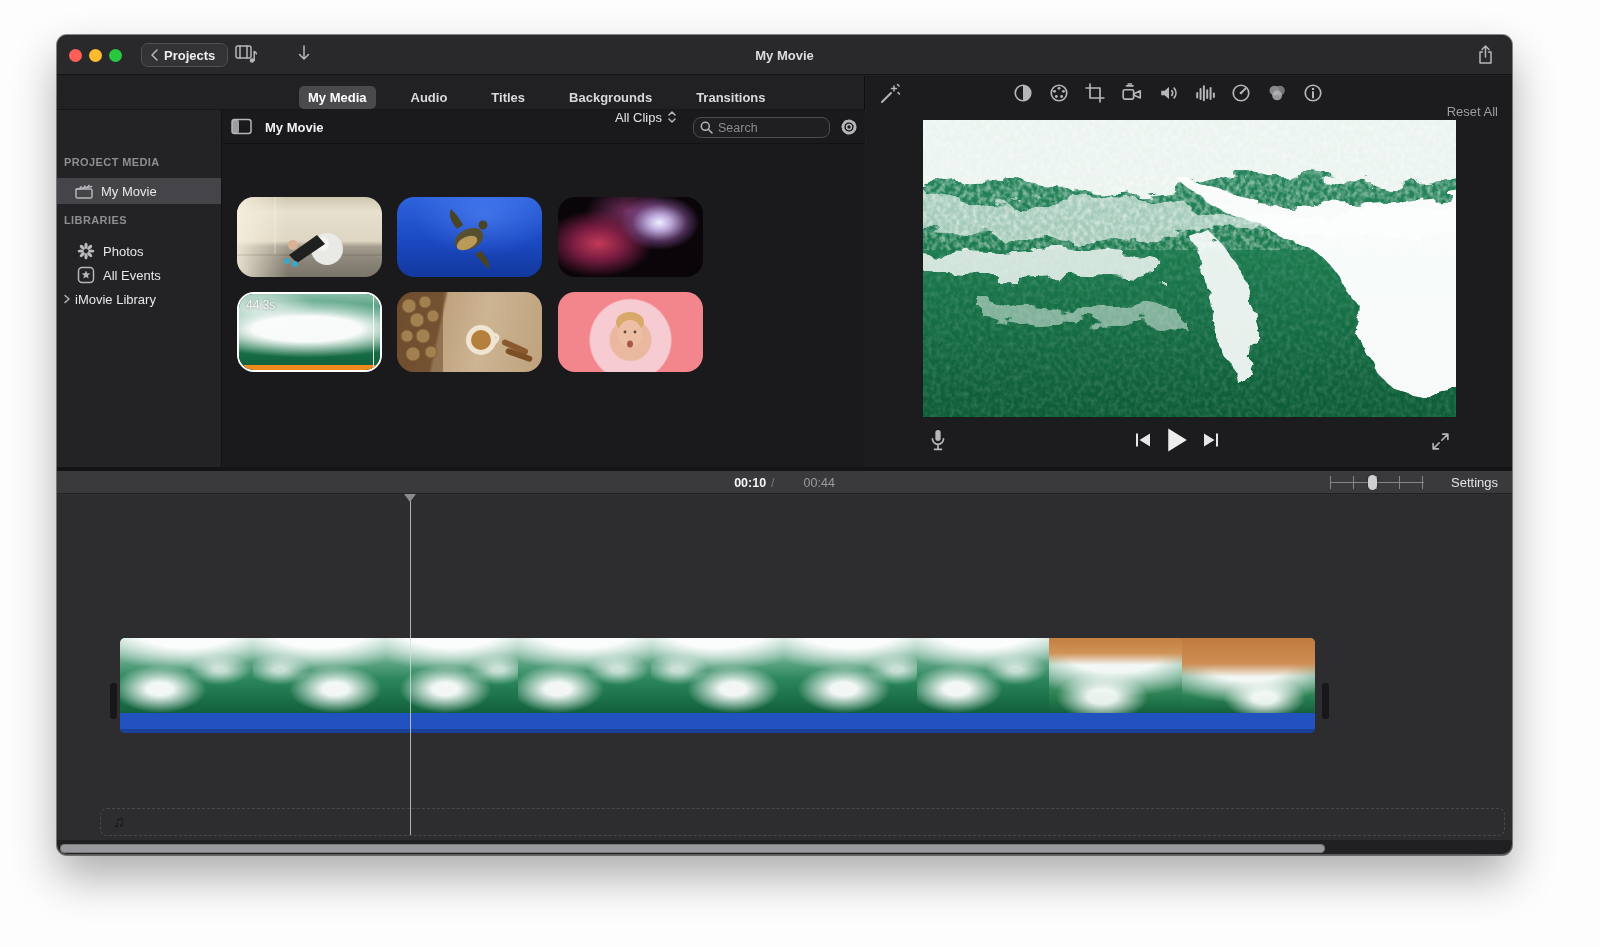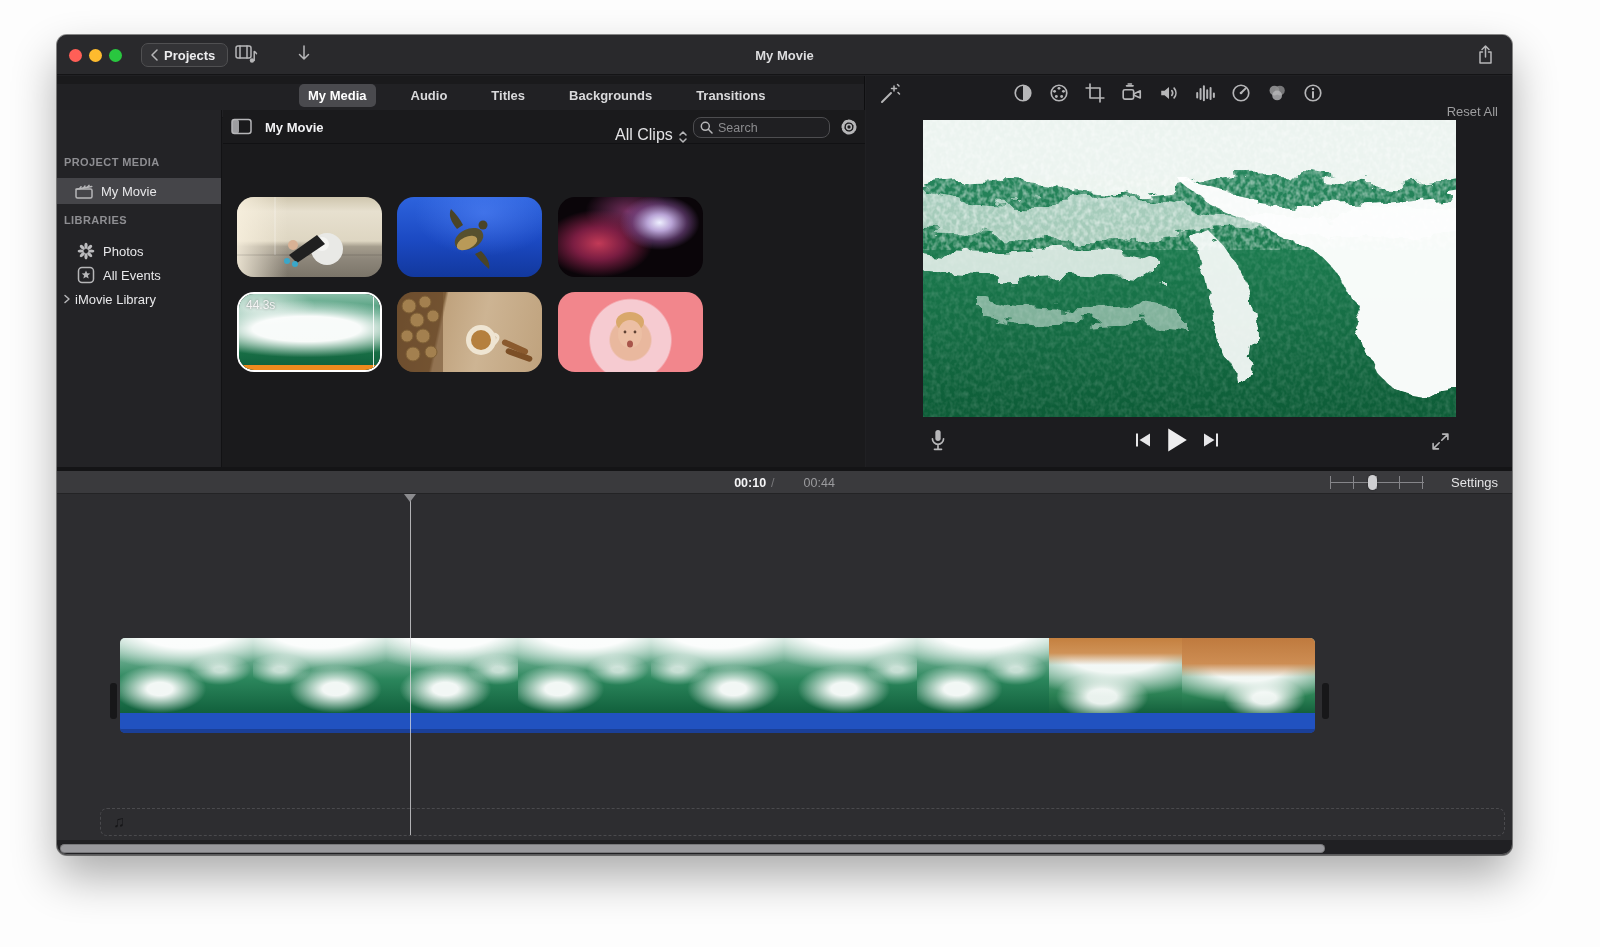--- a/index.html
+++ b/index.html
@@ -16,38 +16,38 @@
   .back-pill { position:absolute; left:84px; top:8px; height:24px; padding:0 12px 0 8px; display:flex; align-items:center; gap:5px;
     background:#333336; border:1px solid #505052; border-radius:7px; color:#ececee; font-size:13px; font-weight:700; }
   .tb-icon { position:absolute; top:9px; }
   .win-title { position:absolute; left:0; right:0; top:0; height:40px; display:flex; align-items:center; justify-content:center;
     color:#dddddf; font-size:13px; font-weight:700; pointer-events:none; }
   .share { position:absolute; right:18px; top:10px; }
 
   
   .content { position:absolute; left:0; top:41px; width:100%; height:391px; }
   .left-panel { position:absolute; left:0; top:0; width:808px; height:100%; background:#1a1a1c; border-right:1px solid #0e0e10; }
-  .tabstrip { position:absolute; left:0; top:8px; width:100%; height:34px; background:#212124; border-bottom:1px solid #161618;
-    display:flex; align-items:flex-start; gap:26px; padding-left:242px; }
+  .tabstrip { position:absolute; left:0; top:0; width:100%; height:34px; background:#212124; border-bottom:1px solid #161618;
+    display:flex; align-items:flex-end; gap:26px; padding-left:242px; }
   .tab { color:#d9d9db; font-size:13px; font-weight:700; padding:4px 9px; border-radius:5px; white-space:nowrap; }
   .tab.selected { background:#4a4a4e; color:#ffffff; }
 
   .sidebar { position:absolute; left:0; top:34px; width:165px; height:357px; background:#232326; border-right:1px solid #121214; }
   .side-header { position:absolute; left:7px; color:#8e8e92; font-size:11px; font-weight:700; letter-spacing:.4px; }
   .side-row { position:absolute; left:0; width:100%; height:26px; display:flex; align-items:center; gap:8px; padding-left:18px;
     color:#e7e7e9; font-size:13px; }
   .side-row.selected { background:#454549; }
   .lib-row { padding-left:20px; }
   .chev-row { padding-left:6px; gap:4px; }
 
   .browser { position:absolute; left:166px; top:34px; width:642px; height:357px; background:#1a1a1c; }
   .browser-head { position:absolute; left:0; top:0; width:100%; height:34px; border-bottom:1px solid #111113; display:flex; align-items:center; }
   .pane-toggle { position:absolute; left:8px; top:8px; }
   .browser-title { position:absolute; left:42px; top:0; height:34px; display:flex; align-items:center; color:#f2f2f4; font-size:13px; font-weight:700; }
-  .allclips { position:absolute; left:392px; top:0; height:34px; display:flex; align-items:flex-end; gap:5px; color:#e3e3e5; font-size:16px; }
+  .allclips { position:absolute; left:392px; top:0; height:34px; display:flex; align-items:flex-start; gap:5px; color:#e3e3e5; font-size:13px; }
   .searchbox { position:absolute; left:470px; top:7px; width:137px; height:21px; background:#1f1f22; border:1px solid #4d4d50;
     border-radius:8px; display:flex; align-items:center; padding:0 6px; gap:5px; }
   .searchbox input { flex:1; min-width:0; background:transparent; border:none; outline:none; color:#dddddf; font-size:12.5px; font-family:"Liberation Sans",sans-serif; }
   .searchbox input::placeholder { color:#8b8b8e; }
   .gear { position:absolute; left:617px; top:8px; }
 
   
   .thumb { position:absolute; width:145px; height:80px; border-radius:17px; overflow:hidden; }
   .thumb.selected { border:2px solid #ffffff; }
   .dur { position:absolute; left:7px; top:4px; color:#f4f4f4; font-size:12px; text-shadow:0 0 3px rgba(0,0,0,.45); z-index:3; }

